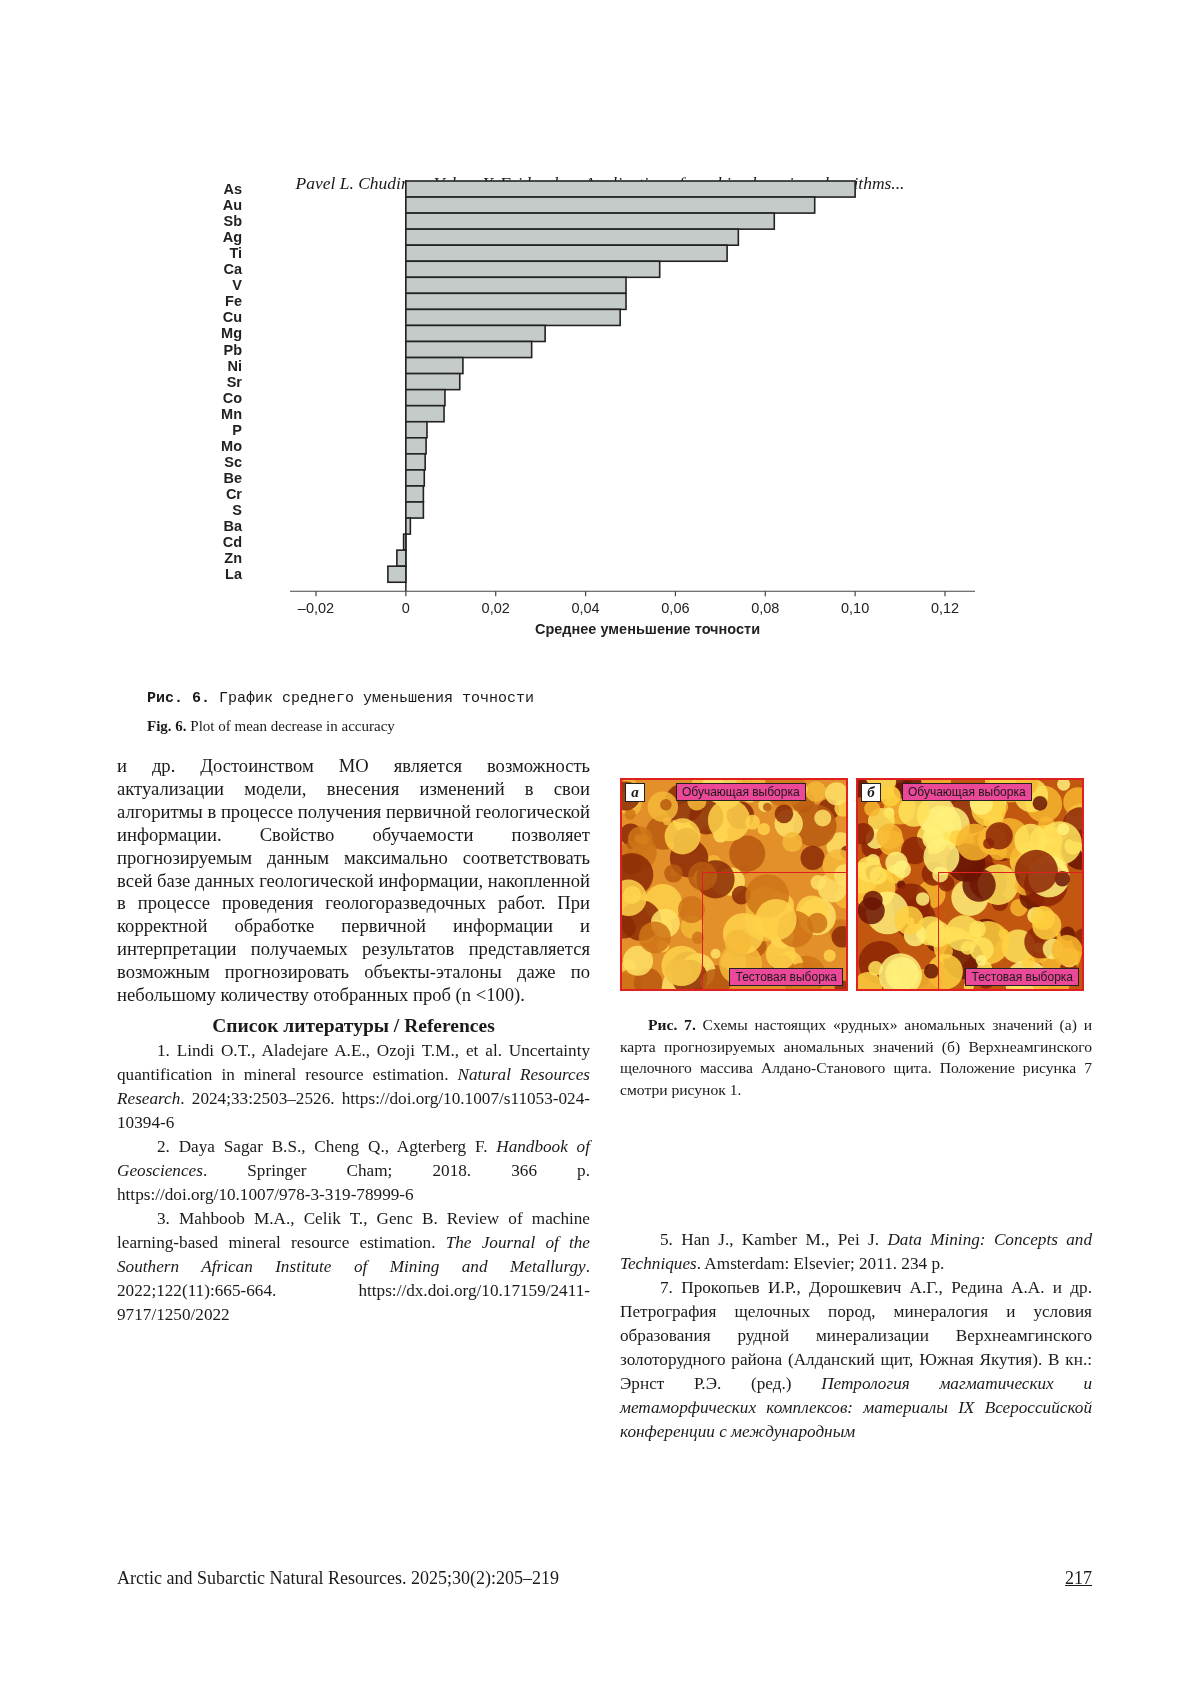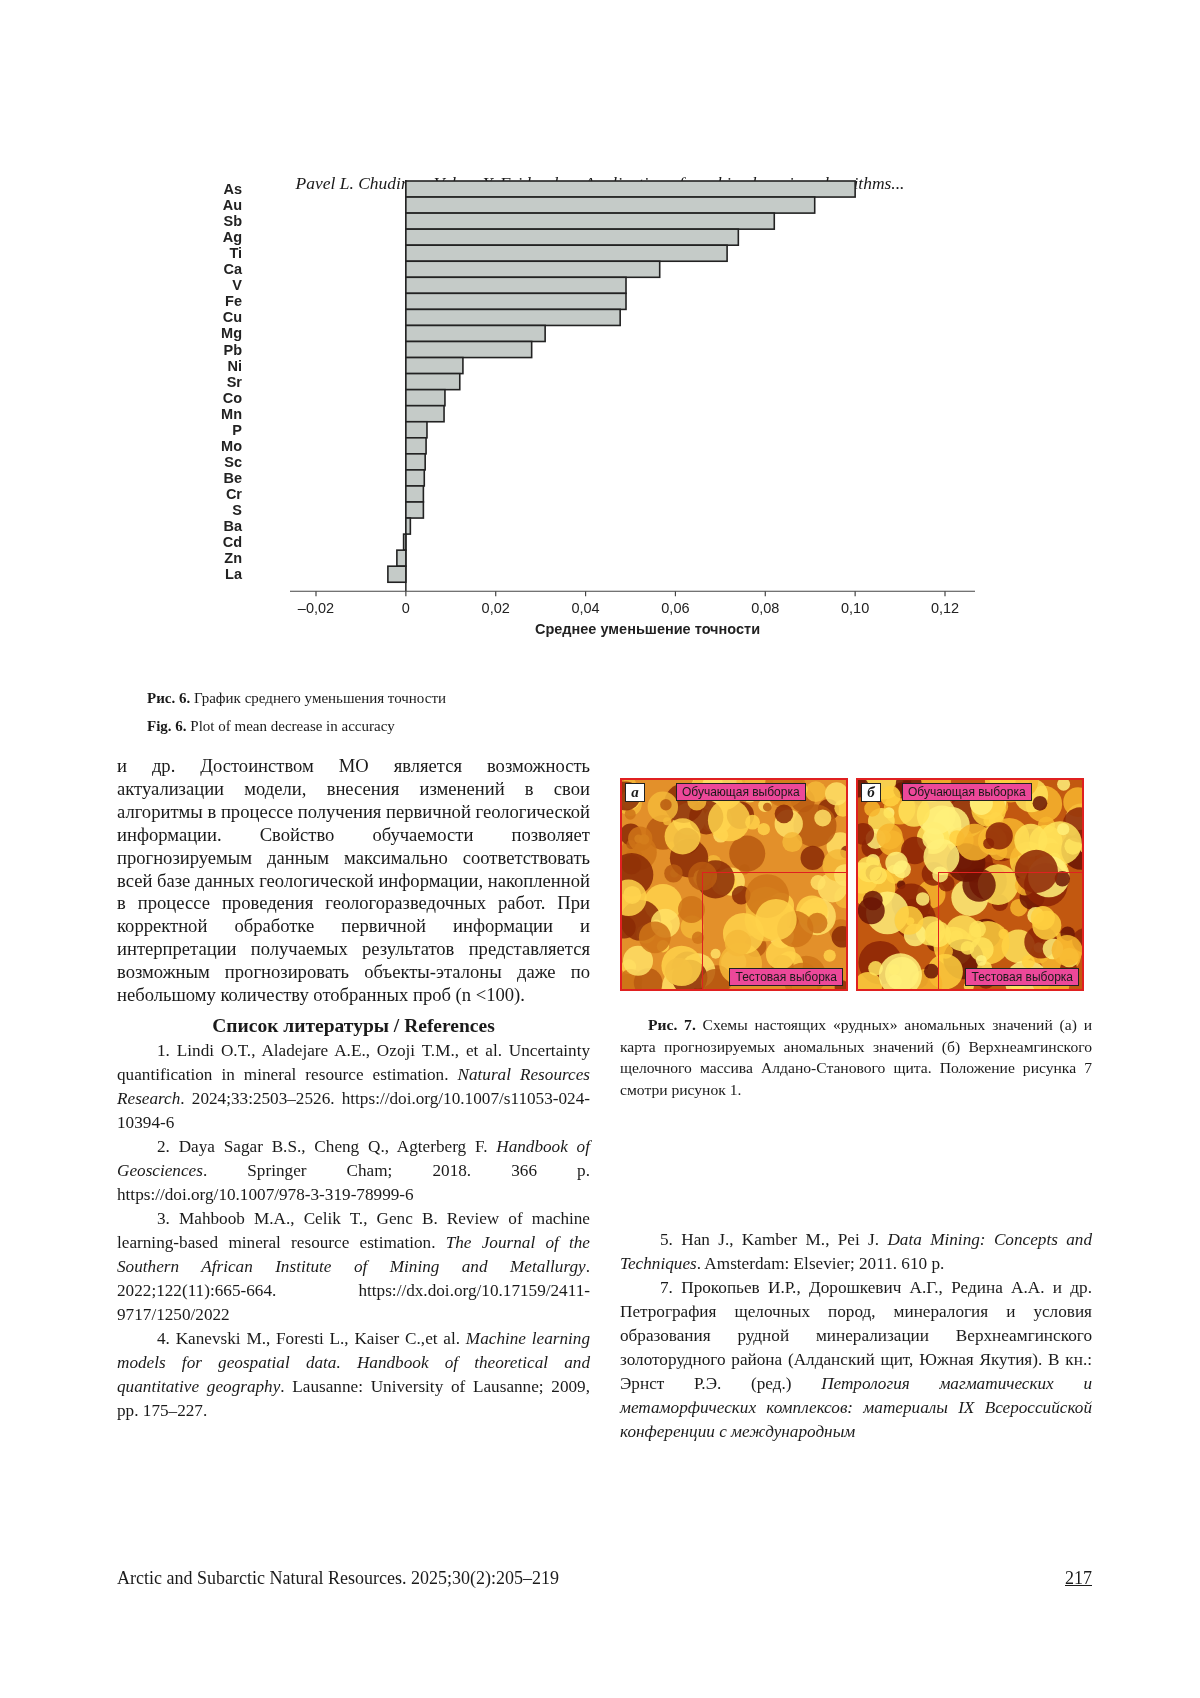--- a/index.html
+++ b/index.html
@@ -93,31 +93,30 @@
     <text x="475.4285714285715" y="433.25" text-anchor="middle" font-family="Liberation Sans, sans-serif" font-size="14.5" fill="#222">0,06</text>
     <line x1="565.2857142857144" y1="411.25" x2="565.2857142857144" y2="416.25" stroke="#444" stroke-width="1.2"></line>
     <text x="565.2857142857144" y="433.25" text-anchor="middle" font-family="Liberation Sans, sans-serif" font-size="14.5" fill="#222">0,08</text>
     <line x1="655.1428571428572" y1="411.25" x2="655.1428571428572" y2="416.25" stroke="#444" stroke-width="1.2"></line>
     <text x="655.1428571428572" y="433.25" text-anchor="middle" font-family="Liberation Sans, sans-serif" font-size="14.5" fill="#222">0,10</text>
     <line x1="745" y1="411.25" x2="745" y2="416.25" stroke="#444" stroke-width="1.2"></line>
     <text x="745" y="433.25" text-anchor="middle" font-family="Liberation Sans, sans-serif" font-size="14.5" fill="#222">0,12</text>
     <text x="447.5" y="454.25" text-anchor="middle" font-family="Liberation Sans, sans-serif" font-size="14.5" font-weight="bold" fill="#222">Среднее уменьшение точности</text>
   </svg>
 
-<div class="cap" style="top:690px;"><b>Рис. 6.</b><span> График среднего уменьшения точности</span></div>
+<div class="cap" style="top:690px;font-family:Liberation Mono, monospace;"><b>Рис. 6.</b><span> График среднего уменьшения точности</span></div>
 <div class="cap" style="top:718px;"><b>Fig. 6.</b><span> Plot of mean decrease in accuracy</span></div>
 
 <div class="col left">
   <p style="hyphens:auto;" lang="ru">и др. Достоинством МО является возможность актуализации модели, внесения изменений в свои алгоритмы в процессе получения первичной геологической информации. Свойство обучаемости позволяет прогнозируемым данным максимально соответствовать всей базе данных геологической информации, накопленной в процессе проведения геологоразведочных работ. При корректной обработке первичной информации и интерпретации получаемых результатов представляется возможным прогнозировать объекты-эталоны даже по небольшому количеству отобранных проб (n &lt;100).</p>
   <p class="refhead">Список литературы / References</p>
   <div id="refs-left">
       <p class="ref"><span>1. Lindi O.T., Aladejare A.E., Ozoji T.M., et al. Uncertainty quantification in mineral resource estimation. </span><i>Natural Resources Research</i><span>. 2024;33:2503–2526. https://doi.org/10.1007/s11053-024-10394-6</span></p>
       <p class="ref"><span>2. Daya Sagar B.S., Cheng Q., Agterberg F. </span><i>Handbook of Geosciences</i><span>. Springer Cham; 2018. 366 p. https://doi.org/10.1007/978-3-319-78999-6</span></p>
       <p class="ref"><span>3. Mahboob M.A., Celik T., Genc B. Review of machine learning-based mineral resource estimation. </span><i>The Journal of the Southern African Institute of Mining and Metallurgy</i><span>. 2022;122(11):665-664. https://dx.doi.org/10.17159/2411-9717/1250/2022</span></p>
-      <p class="ref"><span>4. Kanevski M., Foresti L., Kaiser C.,et al. </span><i>Machine learning models for geospatial data. Handbook of theoretical and quantitative geography</i><span>. Lausanne: University of Lausanne; 2009, pp. 175–227.</span></p>
     </div>
 </div>
 
 <div class="fig7">
   <div class="map" style="left:0;">
     <svg width="228" height="213" id="mapA">
         <rect width="228" height="213" fill="#e3902a"></rect>
         <circle cx="202.71944444444446" cy="195.93571244855968" r="5.273765432098766" fill="#ffe066" opacity="0.85"></circle>
         <circle cx="206.49989711934157" cy="29.637204218106994" r="10.646296296296295" fill="#8a2a05" opacity="0.85"></circle>
         <circle cx="141.78652263374485" cy="49.165856481481484" r="6.166975308641975" fill="#ffd24a" opacity="0.85"></circle>
@@ -434,19 +433,19 @@
     <div class="lbl" style="right:3px;bottom:3px;">Тестовая выборка</div>
   </div>
 </div>
 
 <div class="col right fig7cap" style="top:1014px;">
   <p><b>Рис. 7.</b><span> Схемы настоящих «рудных» аномальных значений (а) и карта прогнозируемых аномальных значений (б) Верхнеамгинского щелочного массива Алдано-Станового щита. Положение рисунка 7 смотри рисунок 1.</span></p>
 </div>
 
 <div class="col right" style="top:1228px;">
   <div id="refs-right">
-      <p class="ref"><span>5. Han J., Kamber M., Pei J. </span><i>Data Mining: Concepts and Techniques</i><span>. Amsterdam: Elsevier; 2011. 610 p.</span></p>
+      <p class="ref"><span>5. Han J., Kamber M., Pei J. </span><i>Data Mining: Concepts and Techniques</i><span>. Amsterdam: Elsevier; 2011. 234 p.</span></p>
       <p class="ref"><span>7. Прокопьев И.Р., Дорошкевич А.Г., Редина А.А. и др. Петрография щелочных пород, минералогия и условия образования рудной минерализации Верхнеамгинского золоторудного района (Алданский щит, Южная Якутия). В кн.: Эрнст Р.Э. (ред.) </span><i>Петрология магматических и метаморфических комплексов: материалы IX Всероссийской конференции с международным</i><span></span></p>
     </div>
 </div>
 
 <div class="footer" style="left:117px;">Arctic and Subarctic Natural Resources. 2025;30(2):205–219</div>
 <div class="footer" style="right:108px;text-decoration:underline;">217</div>
 
 </body></html>

